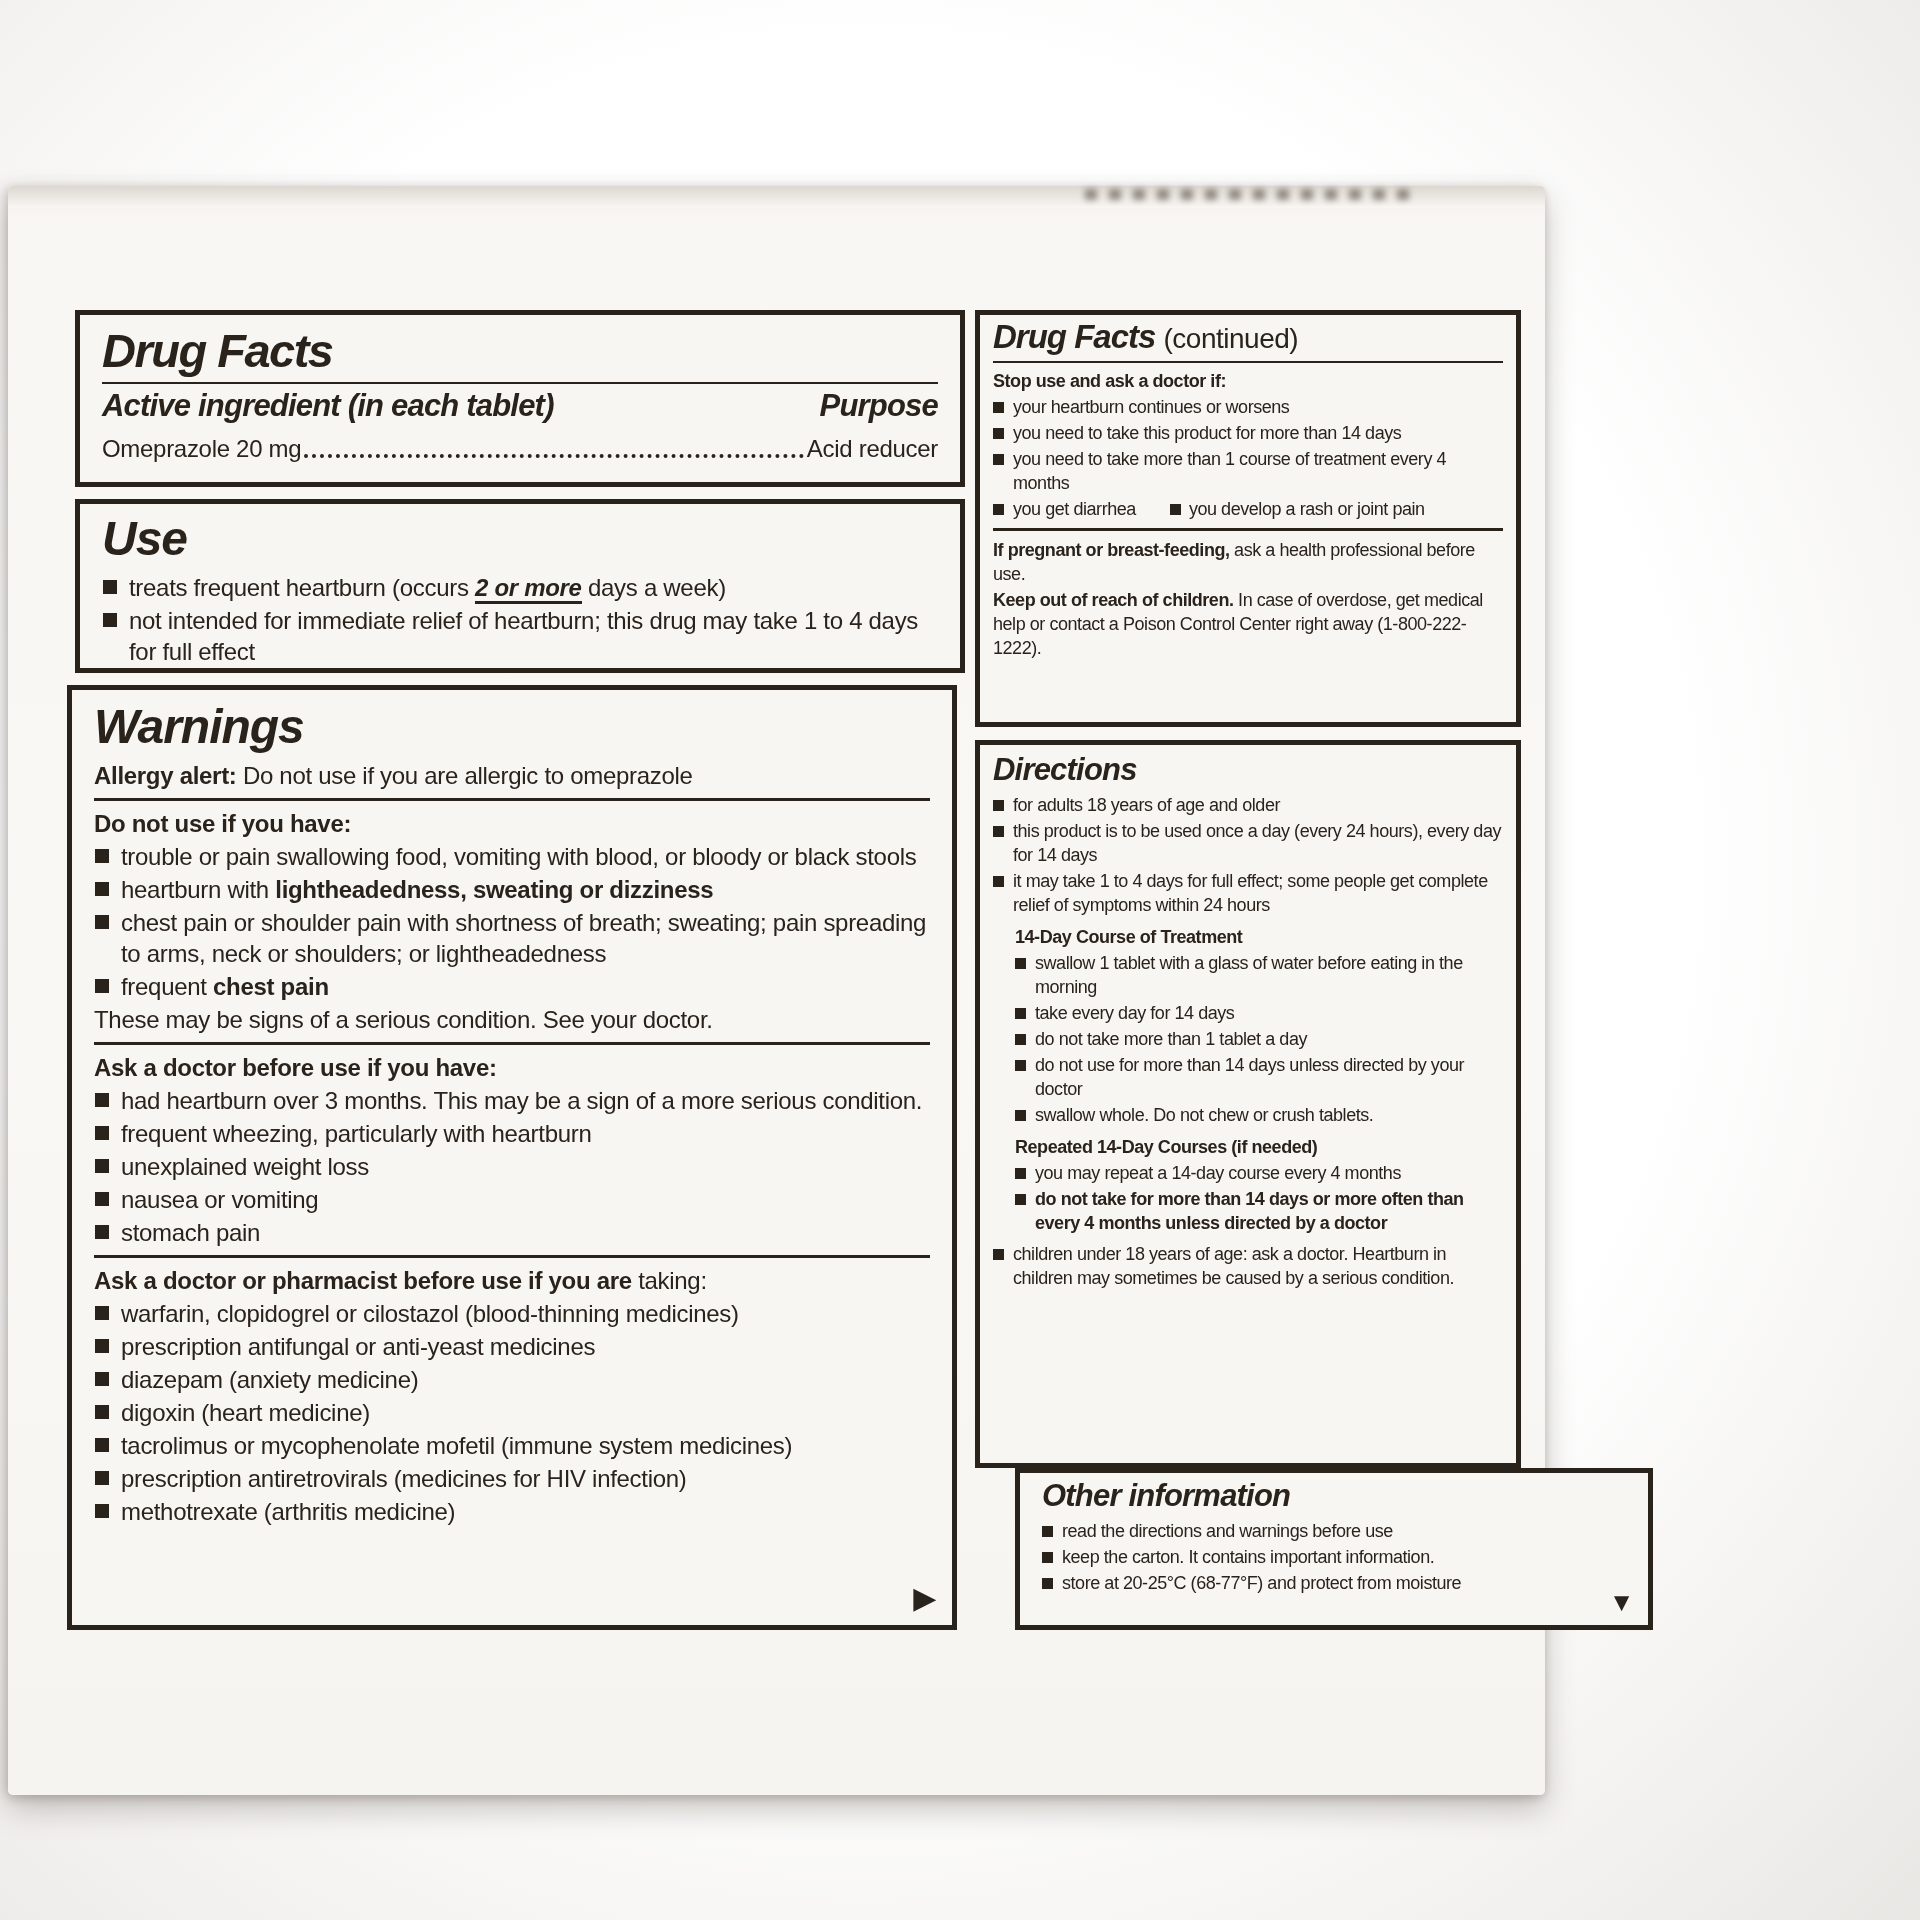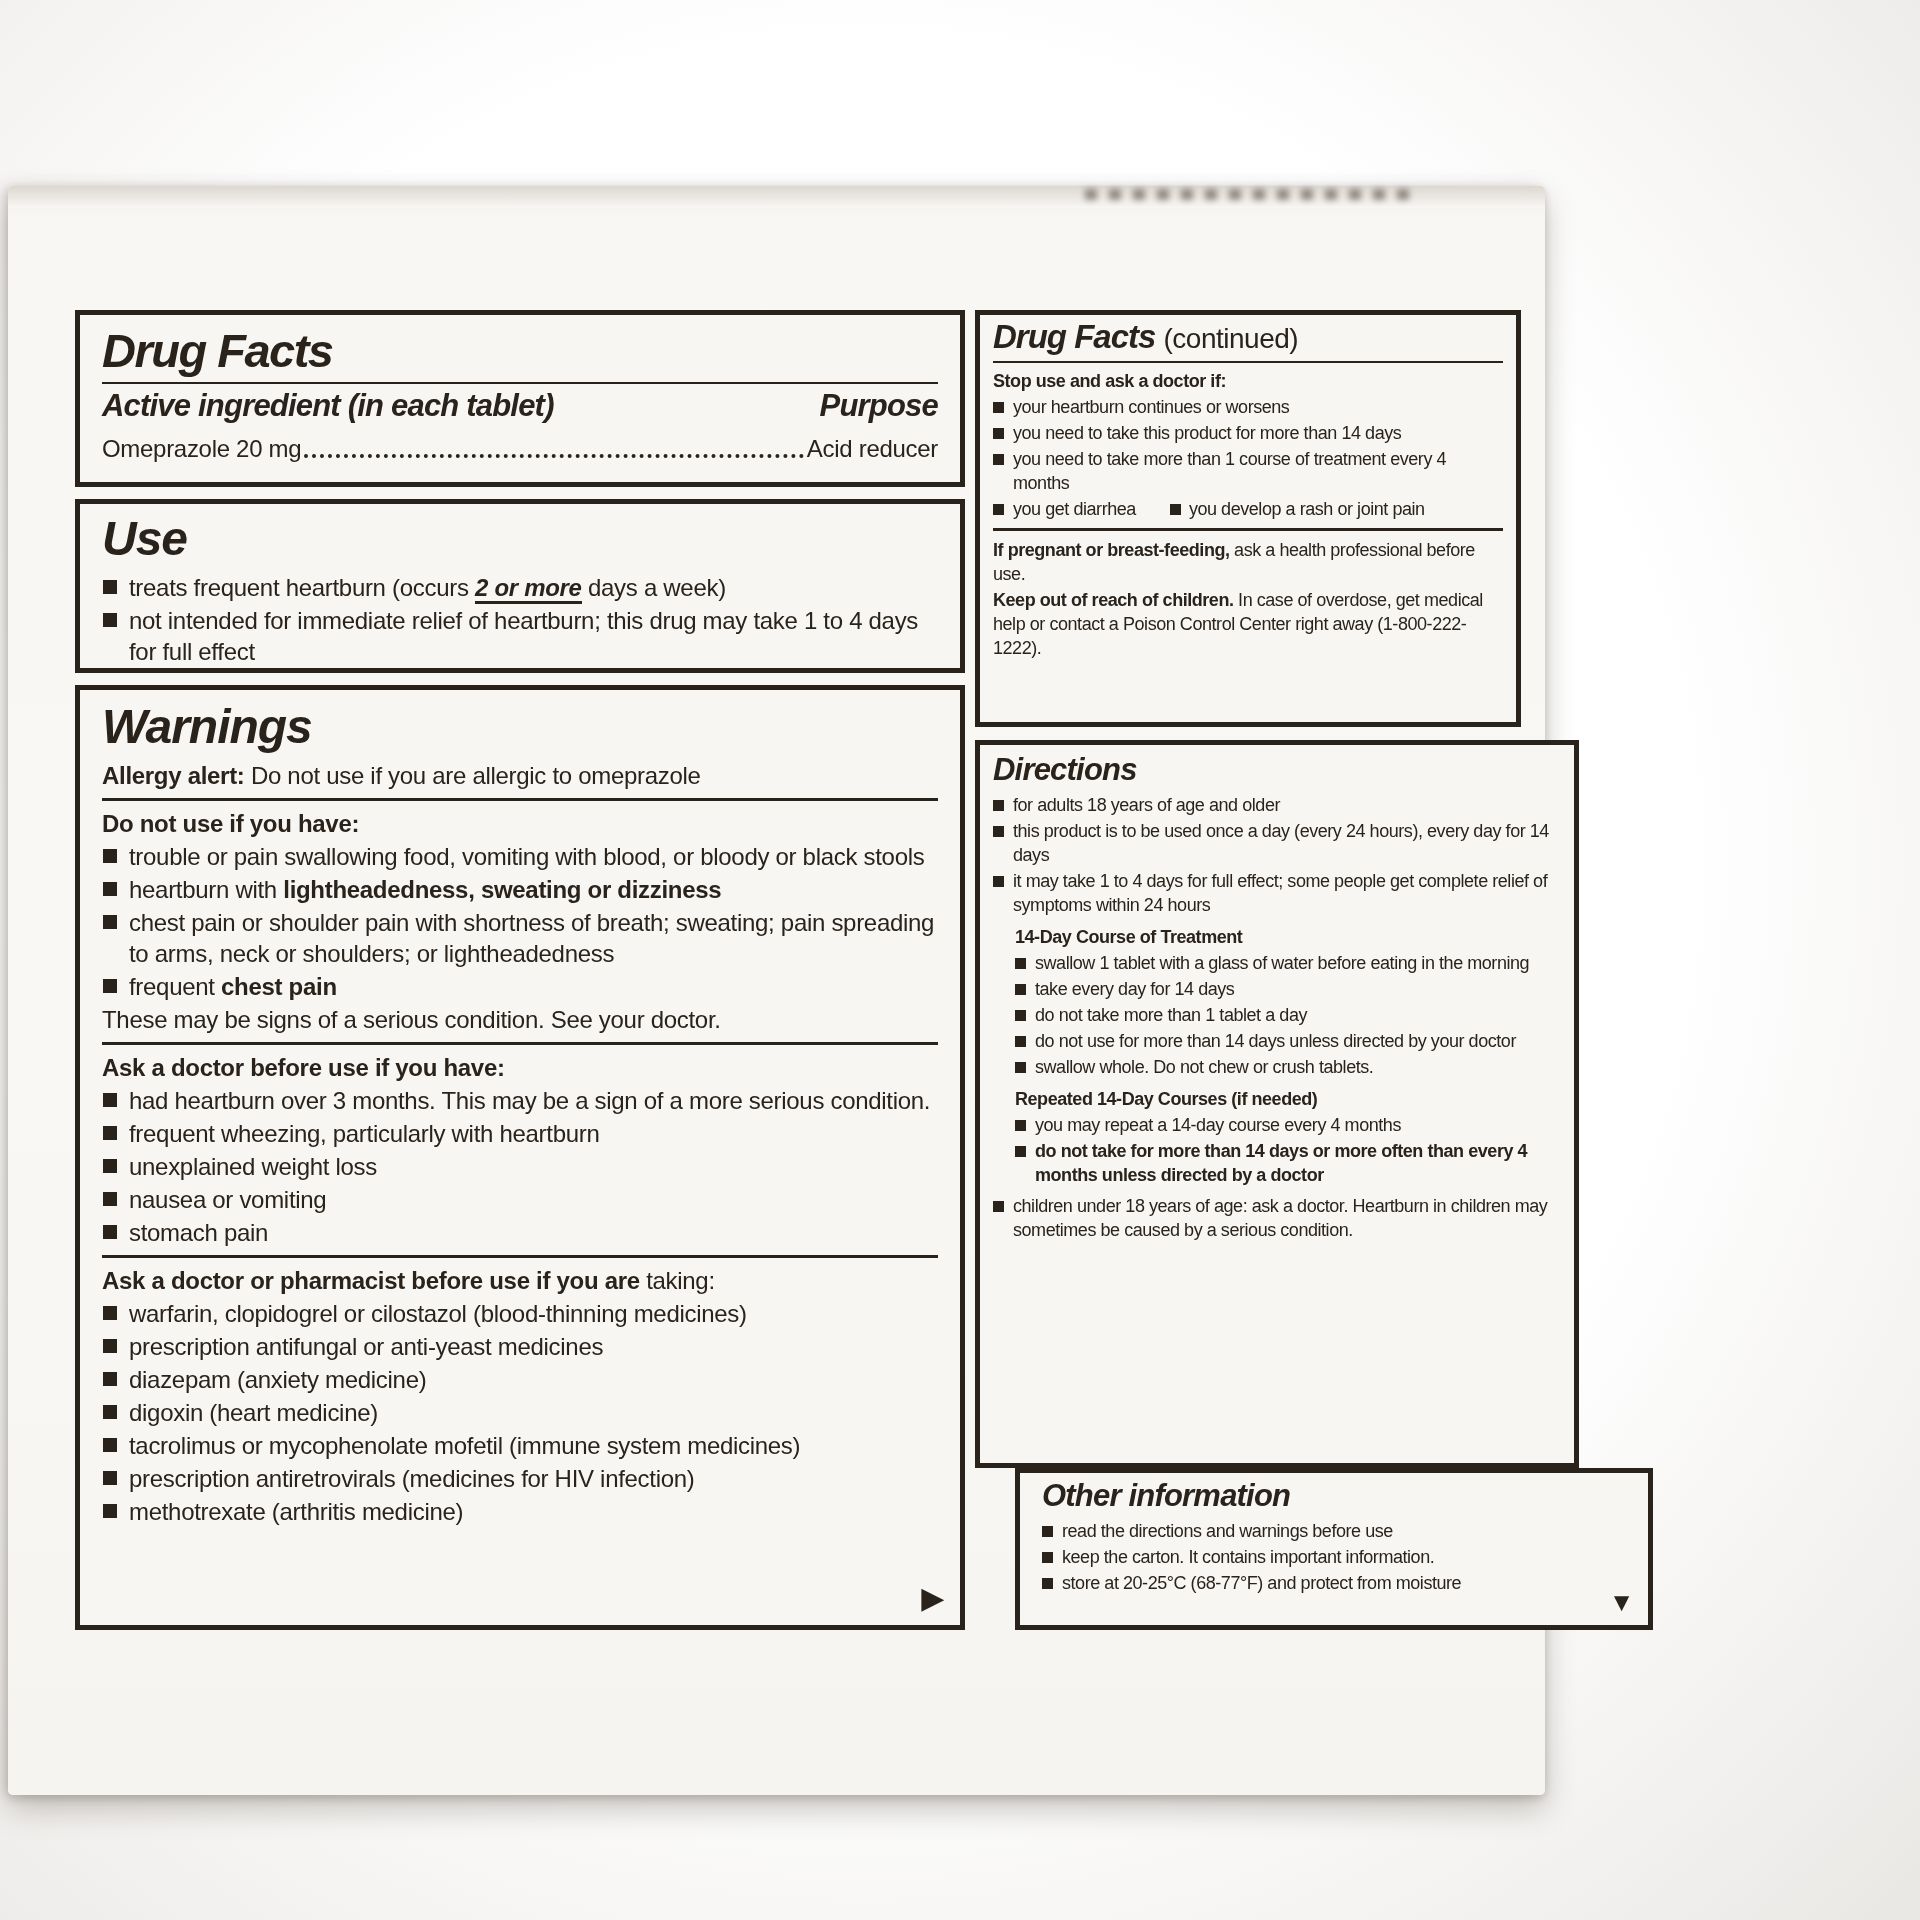--- a/index.html
+++ b/index.html
@@ -30,24 +30,24 @@
     background:repeating-linear-gradient(90deg, rgba(44,34,24,.65) 0 12px, rgba(44,34,24,0) 12px 24px);
     filter:blur(3px);opacity:.7;
   }
   .box{
     position:absolute;background:var(--panel);
     border:5px solid var(--ink);overflow:hidden;
   }
   
   .b-l1{left:67px;top:124px;width:890px;height:177px;padding:12px 22px;}
   .b-l2{left:67px;top:313px;width:890px;height:174px;padding:10px 22px;}
-  .b-l3{left:67px;top:499px;width:890px;height:945px;padding:12px 22px;}
+  .b-l3{left:59px;top:499px;width:890px;height:945px;padding:12px 22px;}
   
   .b-r1{left:967px;top:124px;width:546px;height:417px;padding:4px 13px;}
-  .b-r2{left:967px;top:554px;width:604px;height:728px;padding:8px 13px;}
+  .b-r2{left:967px;top:554px;width:546px;height:728px;padding:8px 13px;}
   .b-r3{left:1007px;top:1282px;width:638px;height:162px;padding:6px 22px;}
 
   
   .b-l1,.b-l2,.b-l3{font-size:24px;line-height:31px;letter-spacing:-0.3px;}
   .title-xl{font-size:47px;line-height:1.04;font-weight:bold;font-style:italic;letter-spacing:-1.5px;margin:0;}
   .sec-l{font-size:48px;line-height:1.05;font-weight:bold;font-style:italic;letter-spacing:-1px;margin:0 0 8px 0;}
   .ai-head{display:flex;justify-content:space-between;align-items:baseline;
     font-size:31px;font-weight:bold;font-style:italic;letter-spacing:-0.8px;margin-top:6px;}
   .leader{display:flex;align-items:flex-end;margin-top:12px;}
   .leader .dots{flex:1;border-bottom:4px dotted var(--ink);margin:0 3px 6px 3px;}

